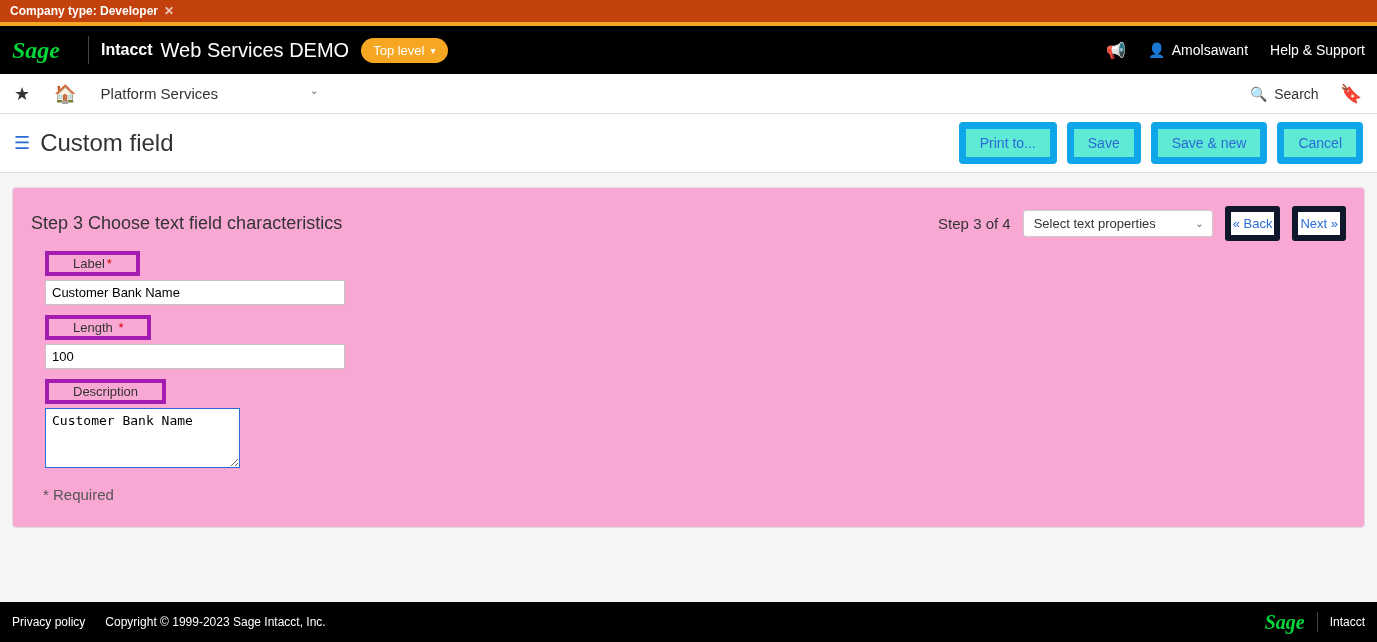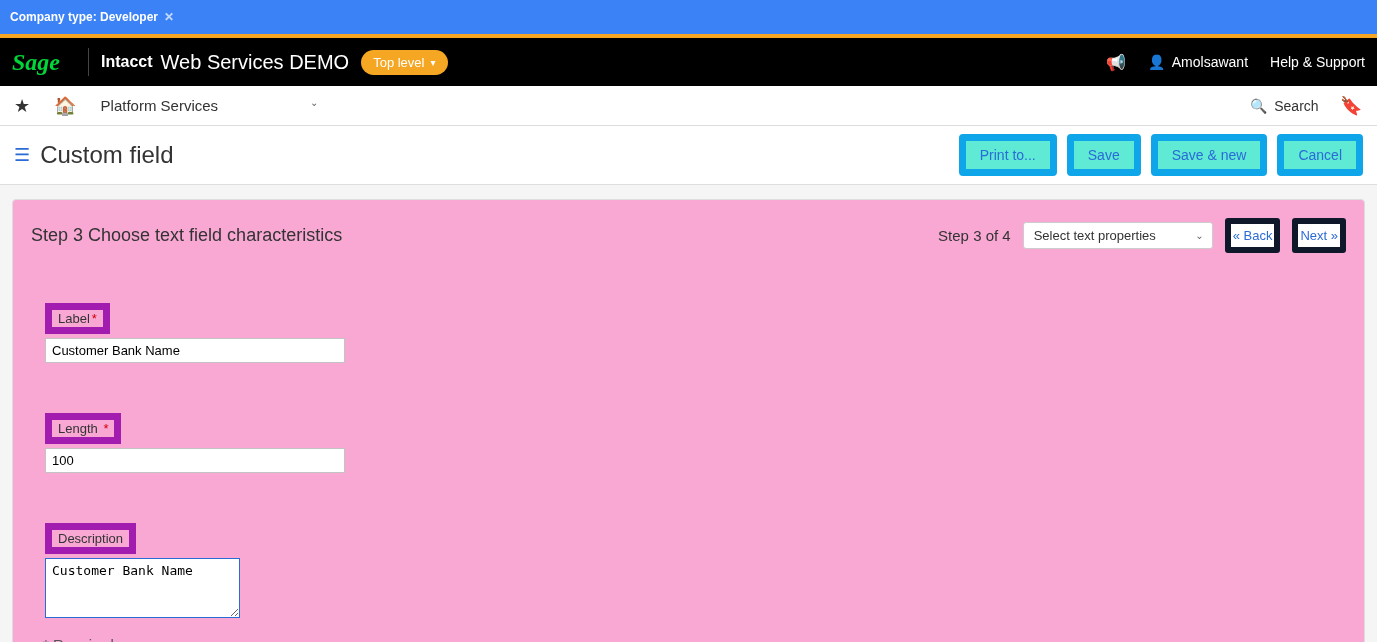--- a/index.html
+++ b/index.html
@@ -1,19 +1,19 @@
 <!DOCTYPE html>
 <html><head>
 <meta charset="utf-8">
 <style>
 * { box-sizing: border-box; margin: 0; padding: 0; }
 body { font-family: Arial, Helvetica, sans-serif; font-size: 14px; background: #f5f5f5; color: #333; width: 1377px; }
 
 
-.blue-bar { background: #3b82f6; color: #fff; height: 34px; display: flex; align-items: center; padding: 0 10px; font-size: 12px; font-weight: bold; }
+.blue-bar { background: #c2410c; color: #fff; height: 22px; display: flex; align-items: center; padding: 0 10px; font-size: 12px; font-weight: bold; }
 .blue-bar .close-x { margin-left: 6px; cursor: pointer; opacity: 0.7; }
 
 
 .orange-line { height: 4px; background: #f5a623; }
 
 
 .black-header { background: #000; color: #fff; height: 48px; display: flex; align-items: center; padding: 0 12px; }
 .sage-logo { font-family: Georgia, serif; font-weight: bold; font-size: 24px; color: #00d639; font-style: italic; margin-right: 16px; }
 .divider { width: 1px; height: 28px; background: #444; margin: 0 12px; }
 .brand-name { font-weight: bold; font-size: 16px; margin-right: 8px; }
@@ -47,21 +47,21 @@
 .panel { background:#f9a8d4; border:1px solid #ddd; border-radius:4px; padding: 18px 18px 24px 18px; }
 .step-header { display:flex; align-items:center; margin-bottom:10px;}
 .step-title { font-size:18px; }
 .step-right { margin-left:auto; display:flex; align-items:center; gap:12px;}
 .step-of { font-size:15px; }
 .select-box { border:1px solid #ccc; border-radius:3px; padding:5px 40px 5px 10px; font-size:13px; background:#fff; cursor:pointer; position:relative; min-width:190px;}
 .select-box .chev { position:absolute; right:8px; top:7px; font-size:10px; color:#666;}
 .small-btn { border:6px solid #0f172a; color:#2b6bd6; background:#fff; border-radius:3px; padding:4px 2px; font-size:13px; cursor:pointer;}
 
 .form-row { margin: 4px 0 10px 14px; }
-.field-label { display:inline-block; border:7px solid #a21caf; padding:1px 6px; font-size:13px; margin-bottom:4px;margin-top:40px;}
+.field-label { display:inline-block; border:4px solid #a21caf; padding:1px 24px; font-size:13px; margin-bottom:4px;}
 .req-star { color:#d40000; margin-left:2px;}
 .text-input { display:block; width:300px; border:1px solid #c3c3c3; padding:4px 6px; font-size:13px;}
 .text-area { display:block; width:195px; height:60px; border:1px solid #2b6bd6; padding:4px 6px; font-size:13px; resize:both;}
 .required-note { font-size:15px; color:#555; margin-top:18px; margin-left:12px;}
 
 
 .footer { background:#000; color:#fff; height:40px; display:flex; align-items:center; padding:0 12px; font-size:12px; margin-top:60px;}
 .footer .privacy { margin-right:20px; cursor:pointer;}
 .footer-right { margin-left:auto; display:flex; align-items:center; gap:12px;}
 .footer-sage { font-family:Georgia,serif; font-style:italic; font-weight:bold; font-size:20px; color:#00d639;}

